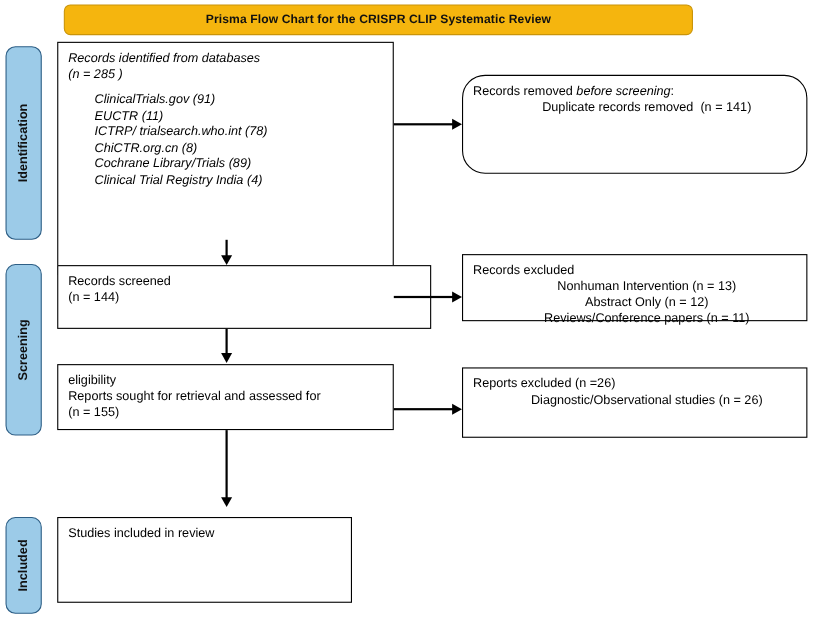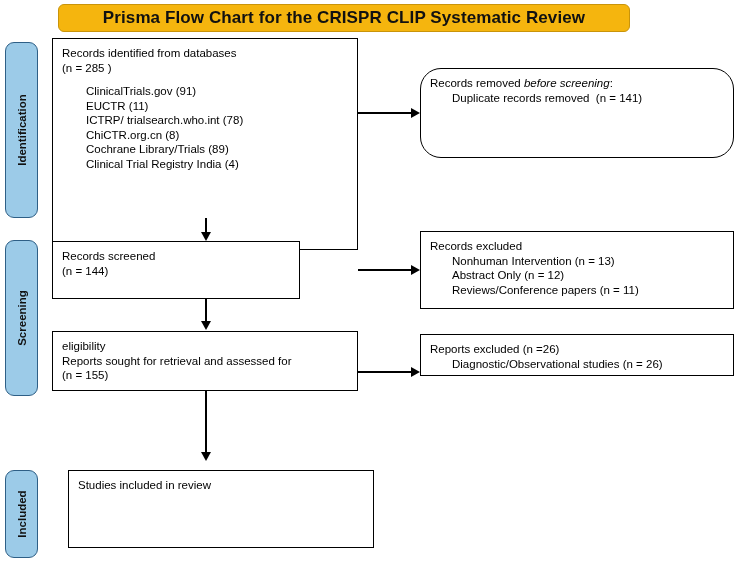--- a/index.html
+++ b/index.html
@@ -29,21 +29,21 @@
     height: 28px;
     background: #F5B50E;
     border: 1px solid #C9940A;
     border-radius: 6px;
     box-sizing: border-box;
     display: flex;
     align-items: center;
     justify-content: center;
   }
   .title-banner .title-text {
-    font-size: 17px;
+    font-size: 11px;
     font-weight: bold;
     color: #111111;
     letter-spacing: 0.1px;
     white-space: nowrap;
   }
 
   
   .stage-label {
     position: absolute;
     left: 5px;
@@ -73,34 +73,34 @@
     background: #ffffff;
     border: 1.5px solid #000000;
     box-sizing: border-box;
     padding: 7px 9px 6px 9px;
     font-size: 11.5px;
     line-height: 14.5px;
     color: #000000;
   }
   .flow-box .line { white-space: pre; }
   .flow-box .line.indent { padding-left: 24px; }
-  .flow-box .line.indent-sm { padding-left: 22px; }
+  .flow-box .line.indent-sm { padding-left: 22px; text-align: center; }
   .flow-box .spacer { height: 9px; }
   .flow-box em { font-style: italic; }
 
   
-  #box-identified { left: 52px; top: 38px;  width: 306px; height: 212px; }
-  #box-screened   { left: 52px; top: 241px; width: 248px; height: 58px;  }
+  #box-identified { left: 52px; top: 38px;  width: 306px; height: 212px; font-style: italic; }
+  #box-screened   { left: 52px; top: 241px; width: 340px; height: 58px;  }
   #box-eligibility{ left: 52px; top: 331px; width: 306px; height: 60px;  }
-  #box-included   { left: 52px; top: 470px; width: 306px; height: 78px; margin-left: 16px;  }
+  #box-included   { left: 52px; top: 470px; width: 268px; height: 78px;  }
 
   
   #box-removed    { left: 420px; top: 68px;  width: 314px; height: 90px; border-radius: 21px;  }
-  #box-excluded   { left: 420px; top: 231px; width: 314px; height: 78px;  }
-  #box-reports-excluded { left: 420px; top: 334px; width: 314px; height: 42px; }
+  #box-excluded   { left: 420px; top: 231px; width: 314px; height: 61px;  }
+  #box-reports-excluded { left: 420px; top: 334px; width: 314px; height: 64px; }
 
   
   .conn {
     position: absolute;
     background: #000000;
   }
   .conn.vert  { width: 2px; }
   .conn.horiz { height: 2px; }
 
   

